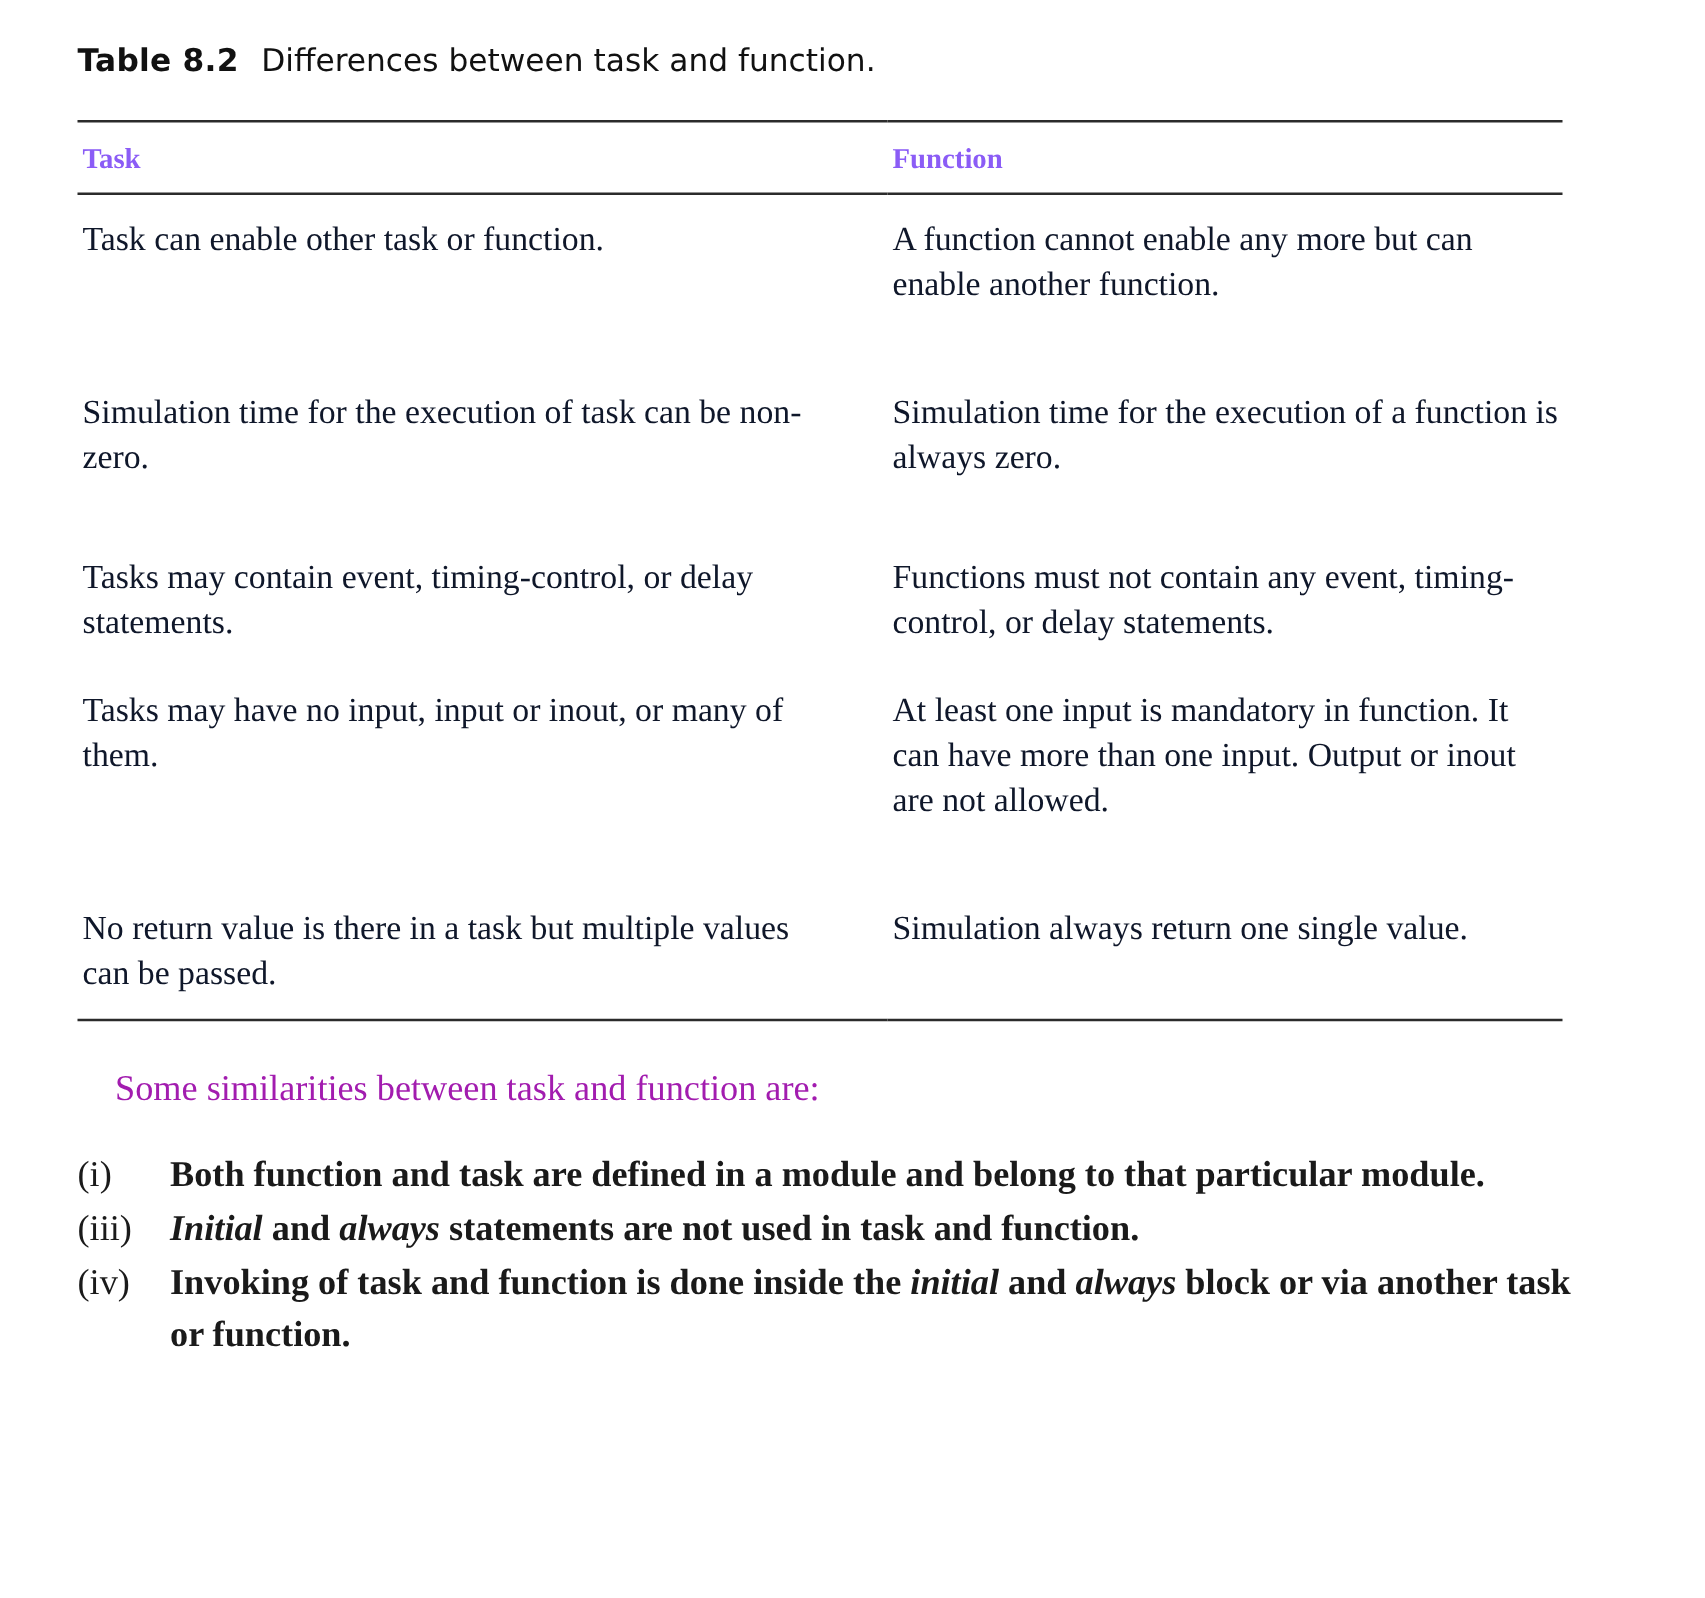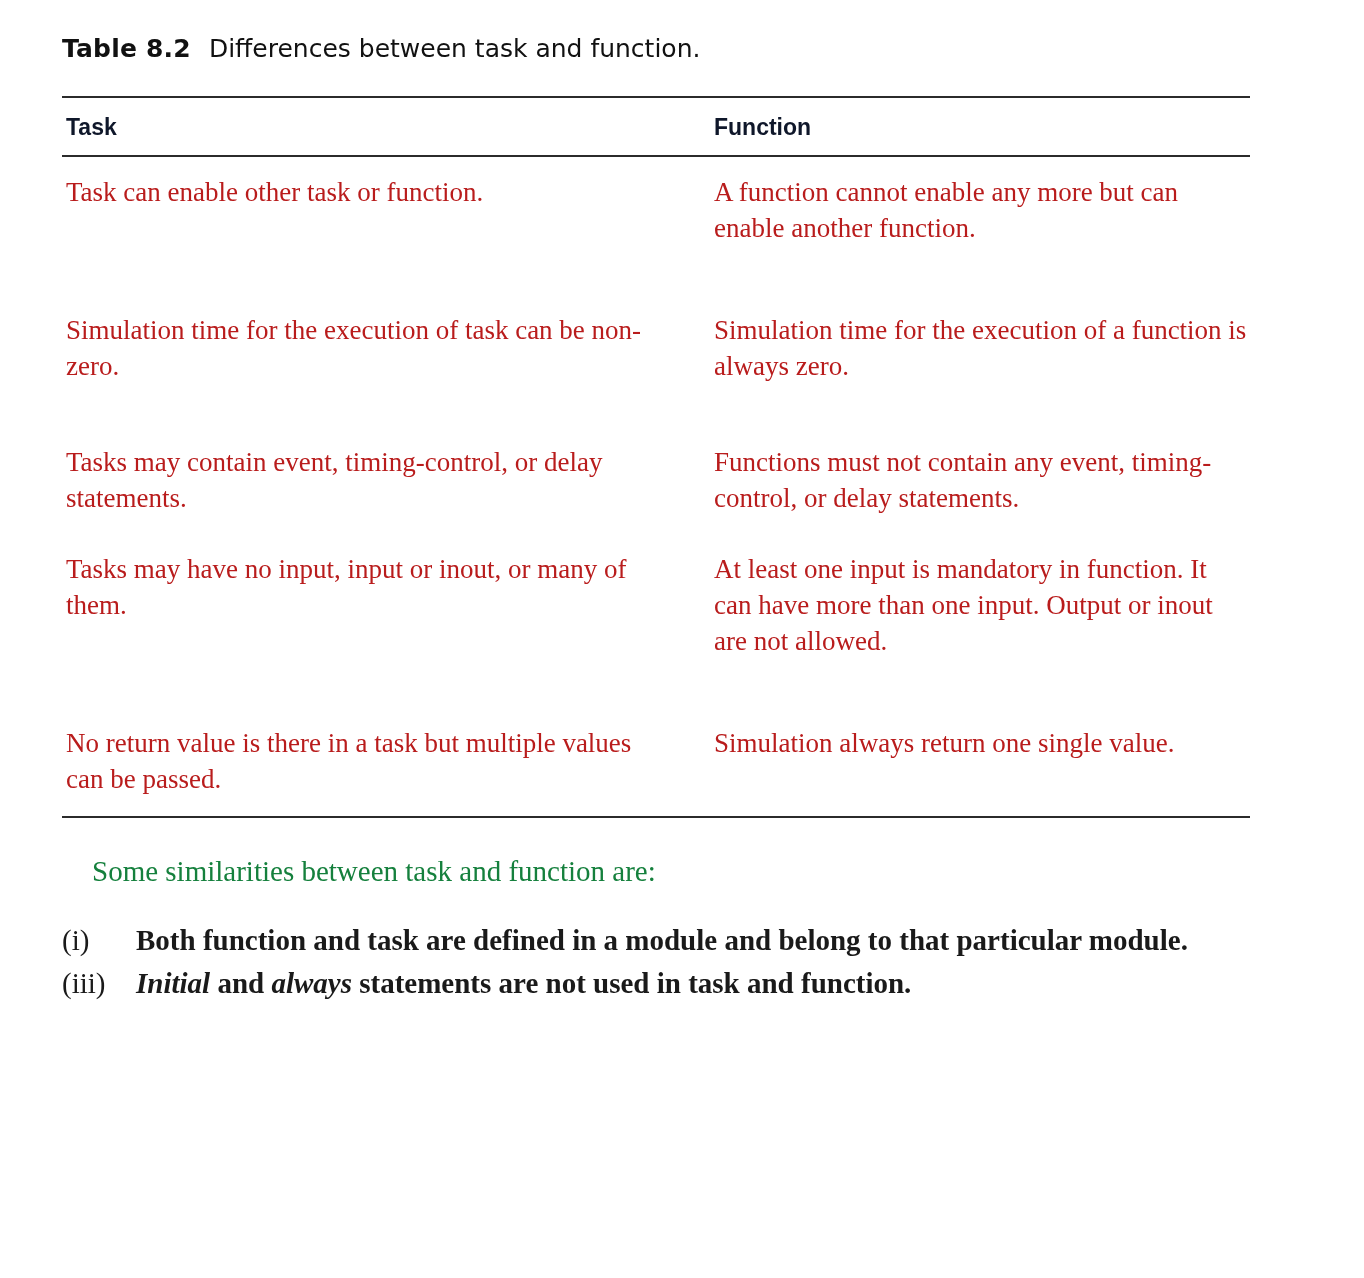--- a/index.html
+++ b/index.html
@@ -63,56 +63,56 @@
     border-top: 2.5px solid #2b2b2b;
   }
   .rule-head {
     border-bottom: 2.5px solid #2b2b2b;
   }
   .rule-bottom {
     border-bottom: 2.5px solid #2b2b2b;
   }
 
   table.diff-table th {
-    font-family: Liberation Sans, sans-serif;
+    font-family: Liberation Serif, serif;
     font-size: 23px;
     font-weight: 700;
     text-align: left;
     padding: 16px 0 14px 4px;
-    color: #0f172a;
+    color: #8b5cf6;
     vertical-align: bottom;
   }
   table.diff-table td {
     font-family: "Liberation Serif", serif;
     font-size: 27px;
     line-height: 1.33;
     text-align: left;
     vertical-align: top;
     padding: 18px 40px 18px 4px;
-    color: #b91c1c;
+    color: #0f172a;
   }
   table.diff-table td.col2 {
     padding-left: 4px;
     padding-right: 0;
   }
   table.diff-table tr.row-gap td {
     padding-bottom: 48px;
   }
   table.diff-table tr.row-tight td {
     padding-top: 12px;
   }
 
   
   .similar-intro {
     position: absolute;
     left: 92px;
     top: 852px;
     font-size: 29px;
     line-height: 1.35;
-    color: #15803d;
+    color: #a21caf;
   }
 
   .list {
     position: absolute;
     left: 62px;
     top: 920px;
     width: 1200px;
   }
   .list-item {
     display: flex;
@@ -184,15 +184,19 @@
 
   <div class="list">
     <div class="list-item">
       <span class="list-marker">(i)</span>
       <span class="list-body">Both function and task are defined in a module and belong to that particular module.</span>
     </div>
     <div class="list-item">
       <span class="list-marker">(iii)</span>
       <span class="list-body"><em>Initial</em><span> and </span><em>always</em><span> statements are not used in task and function.</span></span>
     </div>
+    <div class="list-item">
+      <span class="list-marker">(iv)</span>
+      <span class="list-body"><span>Invoking of task and function is done inside the </span><em>initial</em><span> and </span><em>always</em><span> block or via another task or function.</span></span>
+    </div>
   </div>
 
 </div>
 
 </body></html>

